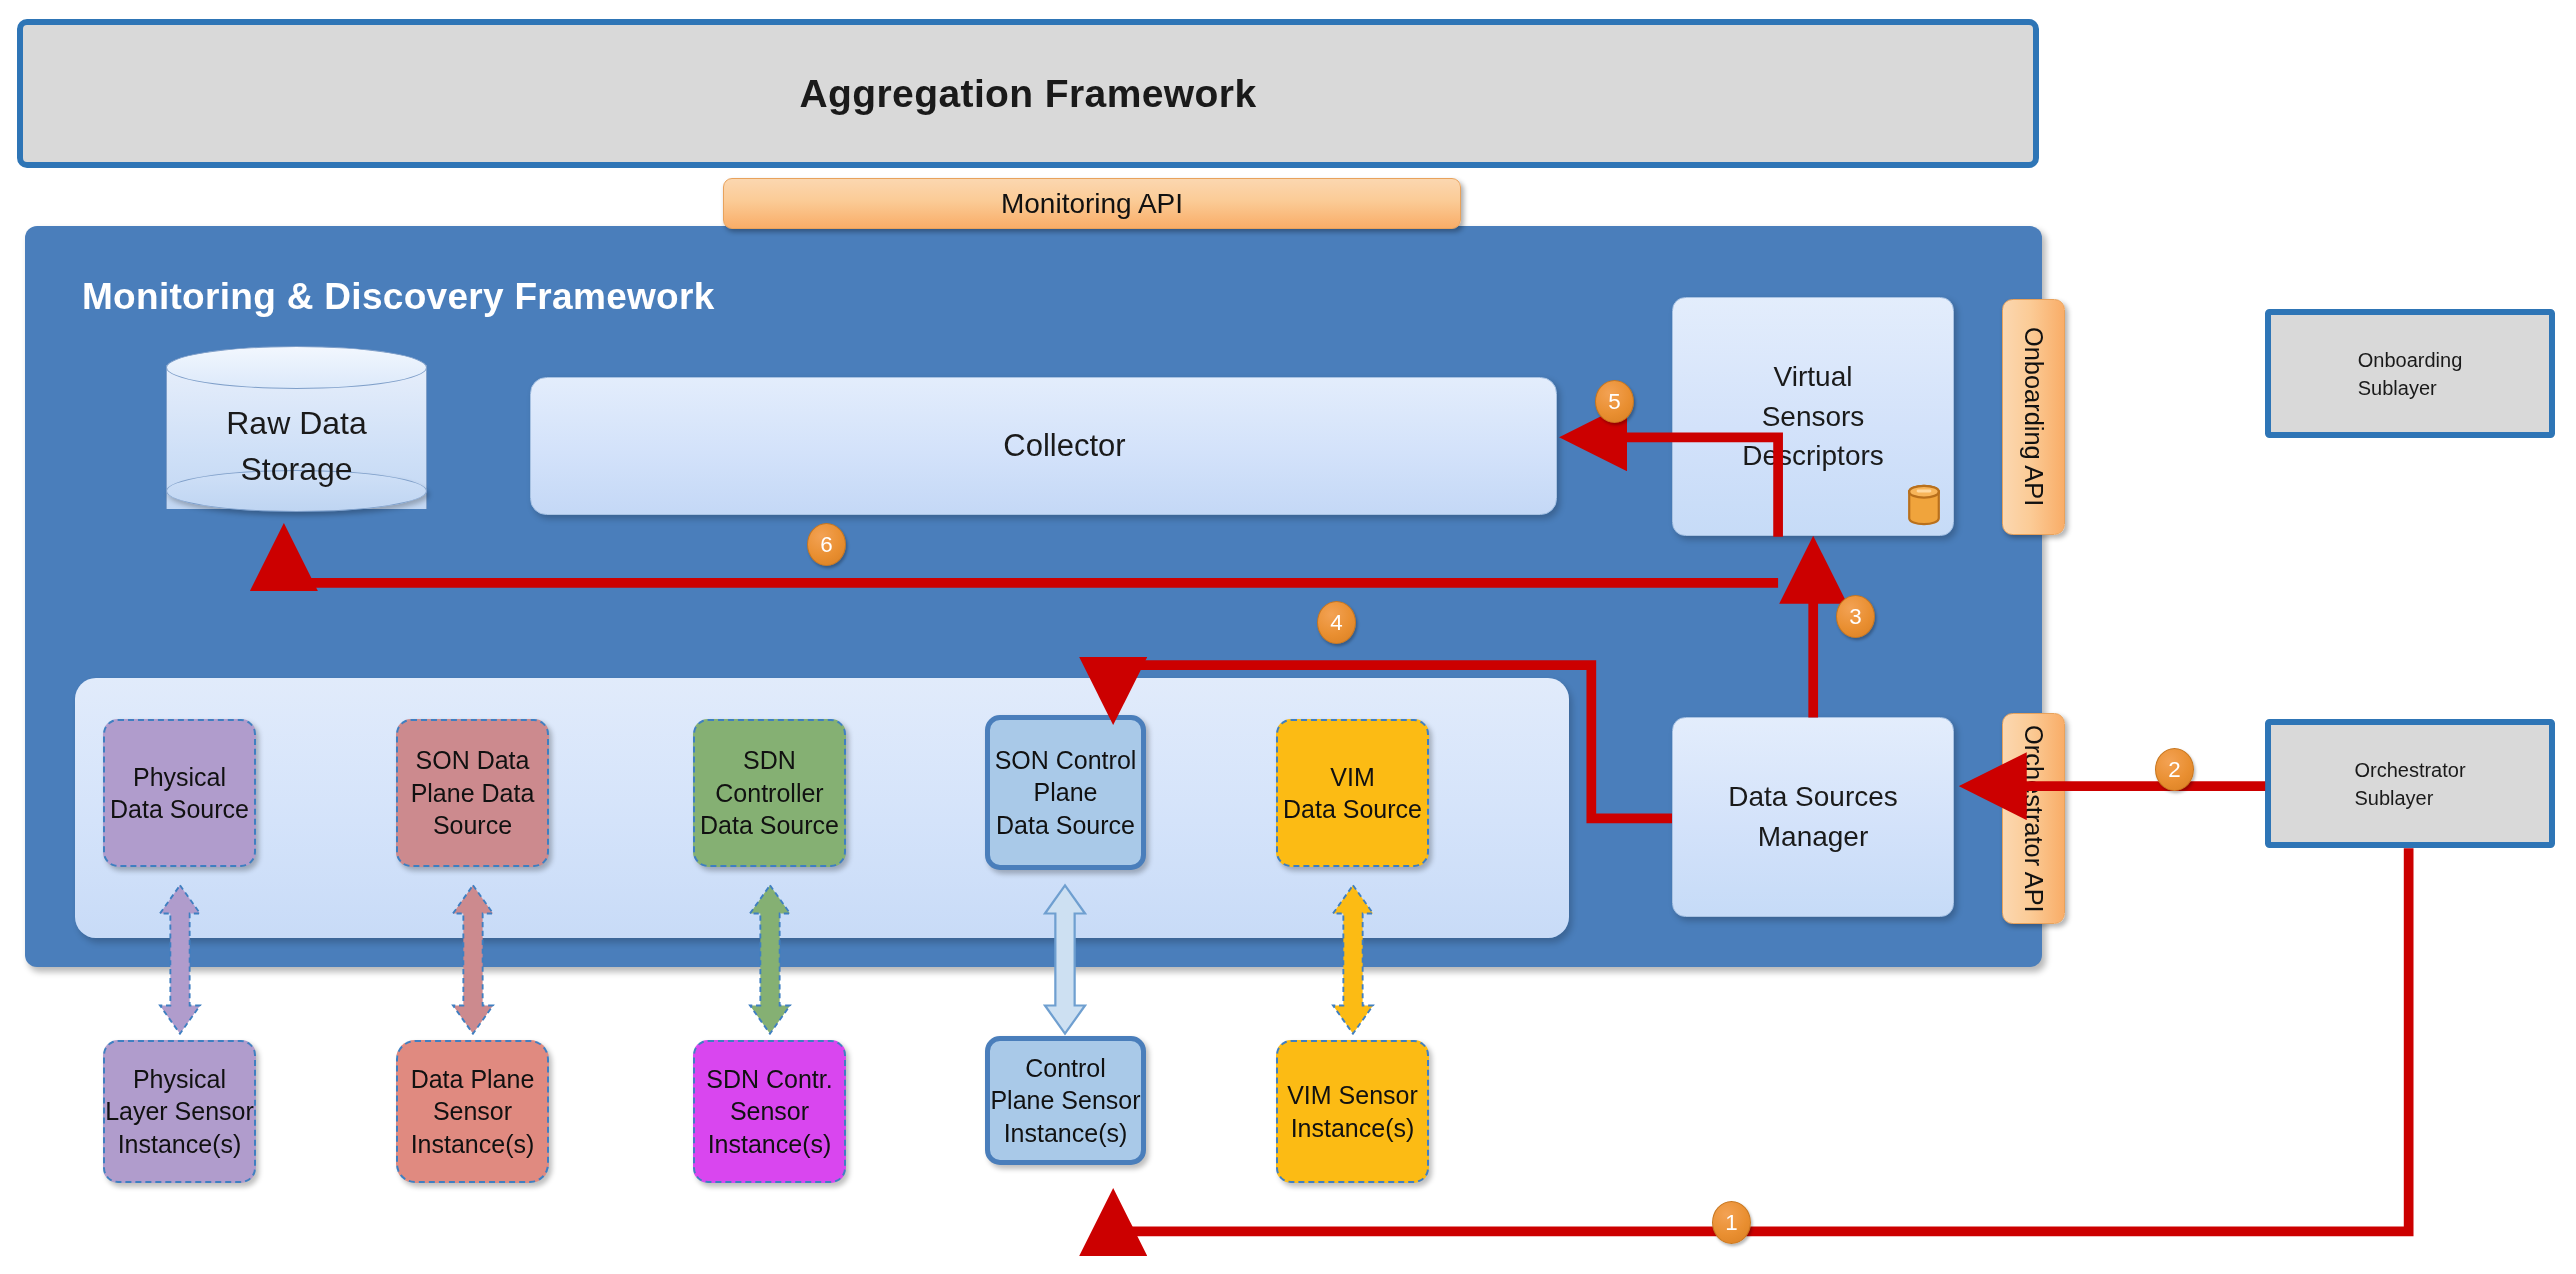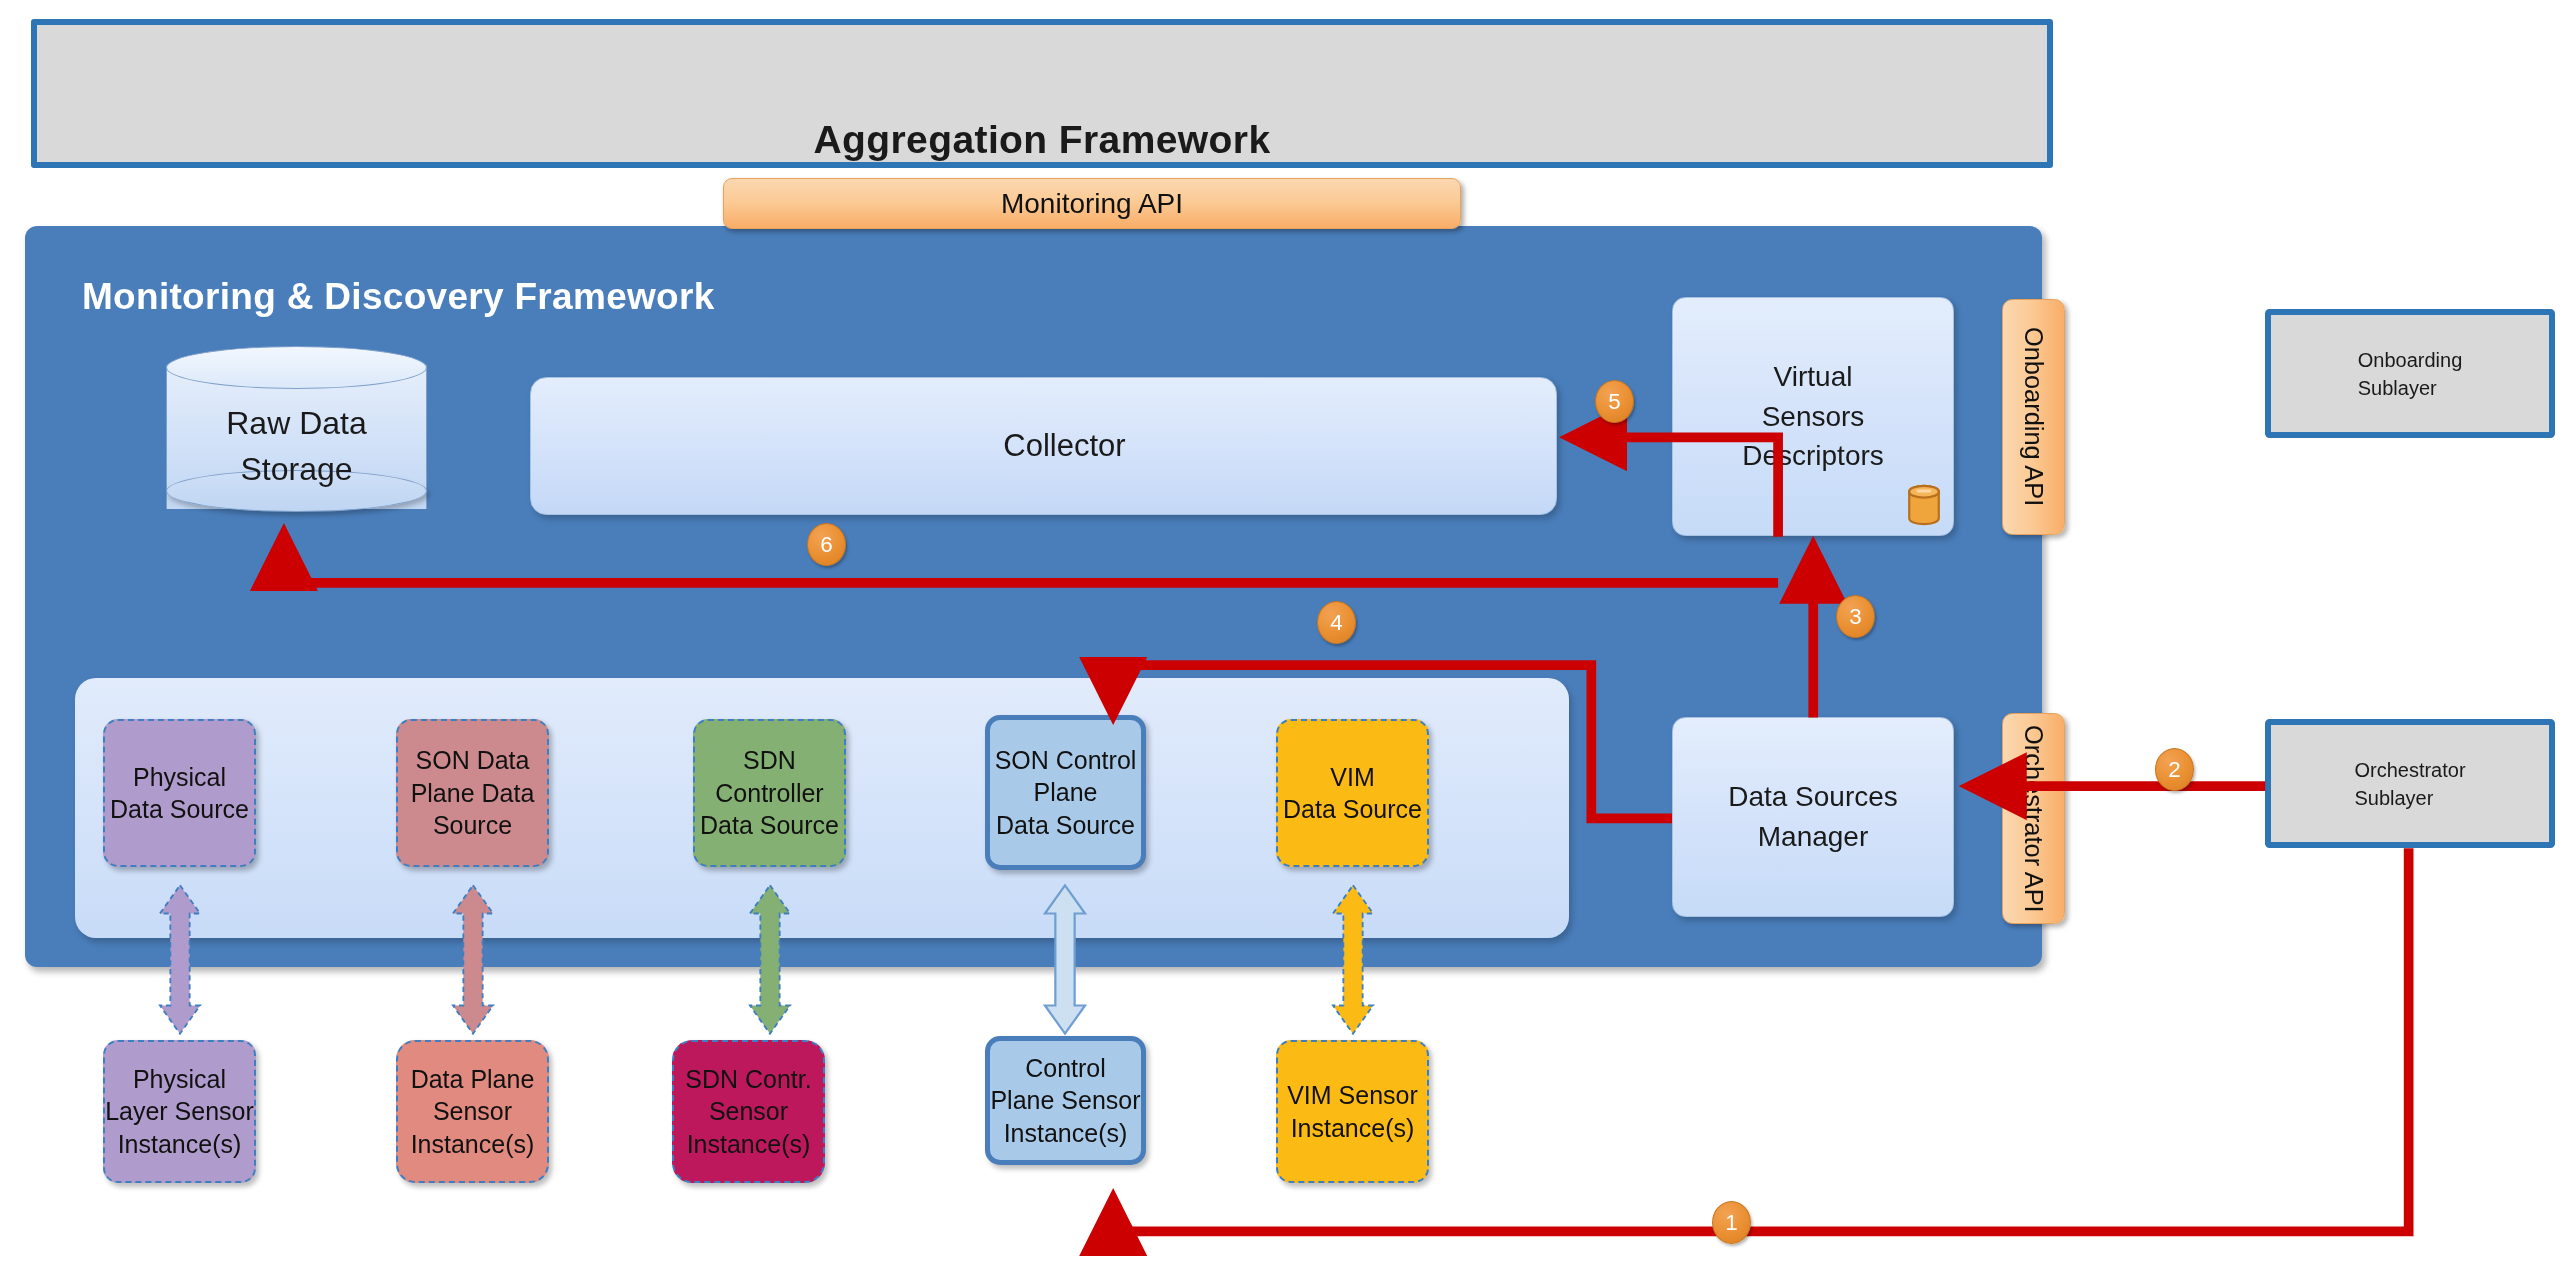--- a/index.html
+++ b/index.html
@@ -15,25 +15,25 @@
     position: relative;
     width: 2576px;
     height: 1275px;
     background: #ffffff;
     overflow: hidden;
   }
   .abs { position: absolute; box-sizing: border-box; }
 
   
   #agg-framework {
-    left: 31px; top: 19.4px; width: 2022px; height: 149px;
+    left: 17px; top: 19.4px; width: 2022px; height: 149px;
     border: 6.7px solid #2e75b6;
     background: #d9d9d9;
-    border-radius: 3px;
-    display: flex; align-items: flex-end; justify-content: center;
+    border-radius: 10px;
+    display: flex; align-items: center; justify-content: center;
   }
   #agg-framework .label {
     font-size: 39px; font-weight: bold; color: #1a1a1a;
     letter-spacing: 0.4px;
   }
 
   
   #monitoring-api {
     left: 723px; top: 178px; width: 738px; height: 51px;
     background: linear-gradient(to bottom, #fbd7b0 0%, #fbcb96 45%, #f9ad68 100%);
@@ -215,21 +215,21 @@
     z-index: 4;
     top: 1040px;
   }
   .sensor-box.solid-hl {
     border: 5.2px solid #4a7ebb;
     width: 161px; height: 129px;
     top: 1036px;
   }
   #sn-physical { left: 103px; background: #b09ccc; }
   #sn-dataplane{ left: 396px; background: #e08a80; border-radius: 19px; }
-  #sn-sdn      { left: 672px; background: #be185d; border-radius: 20px; }
+  #sn-sdn      { left: 693px; background: #d946ef; }
   #sn-ctrlplane{ left: 985px; background: #a9c9e8; }
   #sn-vim      { left: 1276px; background: #fcbb14; }
 
   
   .dbl-arrow { width: 46px; height: 155px; top: 882px; z-index: 3; }
 
   
   .badge {
     width: 39px; height: 43px;
     border-radius: 50%;

